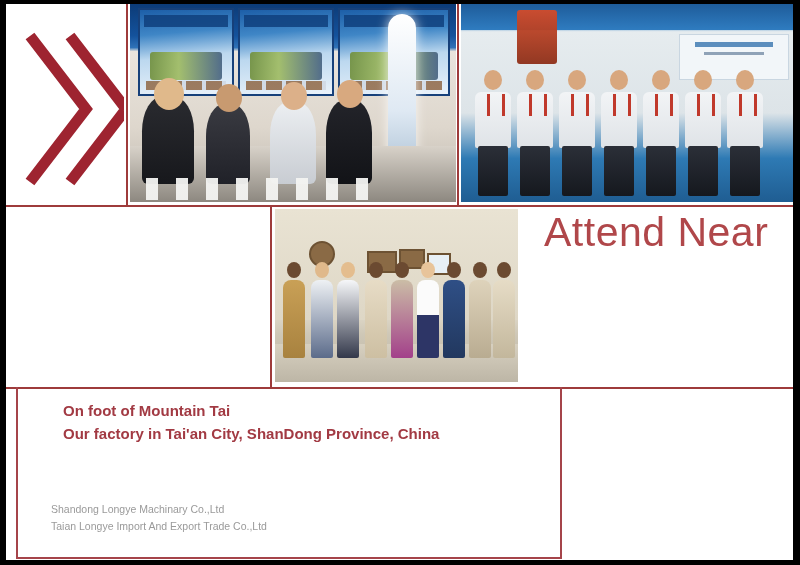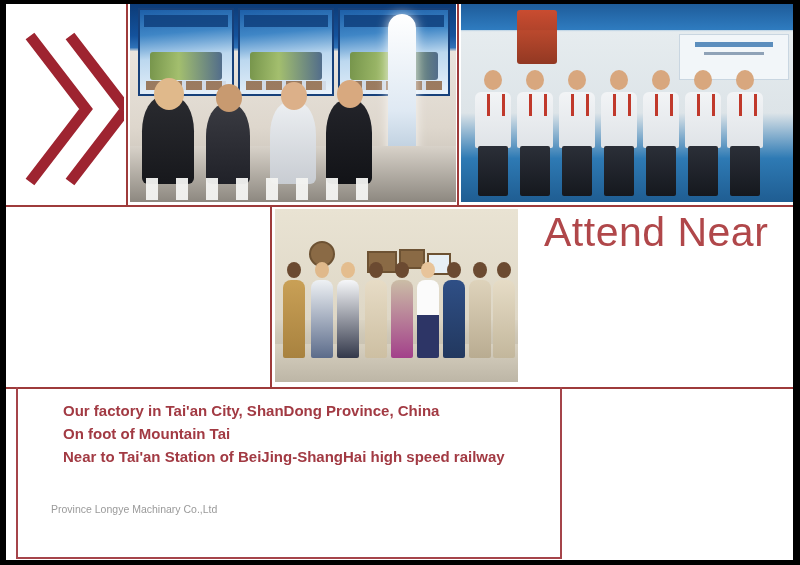--- a/index.html
+++ b/index.html
@@ -275,22 +275,22 @@
     <svg width="100" height="158" viewBox="0 0 100 158" xmlns="http://www.w3.org/2000/svg" fill="none" stroke="#9e2430" stroke-width="11" stroke-linecap="butt" stroke-linejoin="miter">
       <polyline points="6,6 62,79 6,152"></polyline>
       <polyline points="46,6 102,79 46,152"></polyline>
     </svg>
   </div>
 
   <div id="attend-fair">Attend Near</div>
 
   <div id="info-box"></div>
   <div id="info-lines">
+    <div>On foot of Mountain Tai</div>
     <div>Our factory in Tai'an City, ShanDong Province, China</div>
-    <div>On foot of Mountain Tai</div>
-    <div>Near to Tai'an Station of BeiJing-ShangHai high speed railway</div>
   </div>
 
   <div id="footer">
-    <div>Province Longye Machinary Co.,Ltd</div>
+    <div>Shandong Longye Machinary Co.,Ltd</div>
+    <div>Taian Longye Import And Export Trade Co.,Ltd</div>
   </div>
 
 </div>
 
 </body></html>

